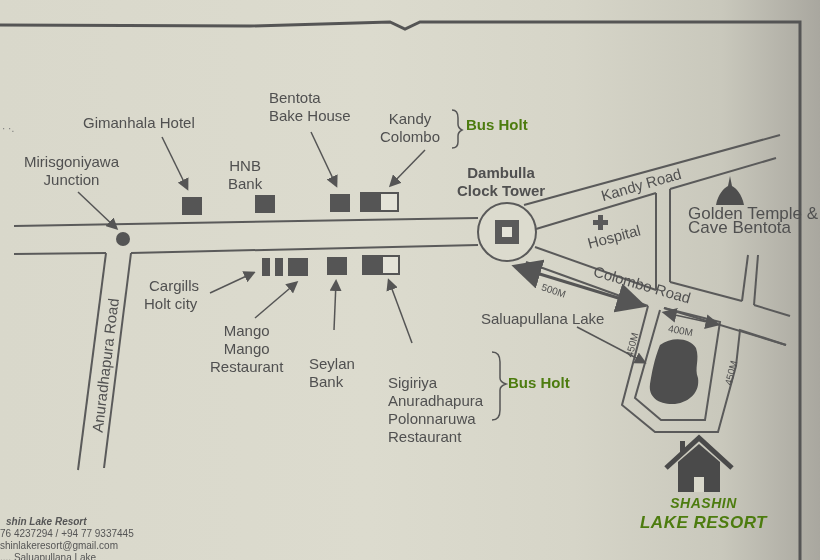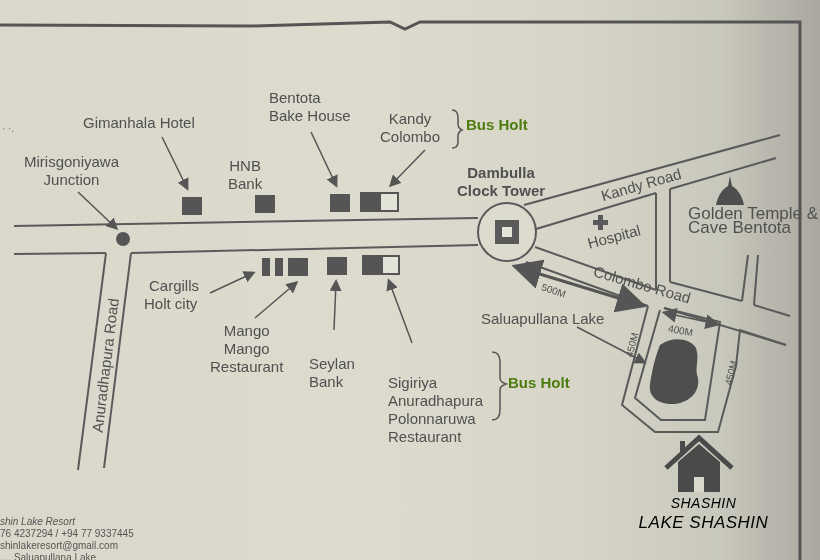--- a/index.html
+++ b/index.html
@@ -6,23 +6,23 @@
   body { width:820px; height:560px; overflow:hidden; position:relative;
     background: linear-gradient(90deg, #d9d8cb 0%, #dcdbce 45%, #d6d5c8 70%, #c9c8bc 88%, #a9a79f 100%);
     font-family: "Liberation Sans", sans-serif; color:#4d4d4d; }
   .map { position:absolute; left:0; top:0; width:820px; height:560px; }
   .lbl { position:absolute; font-size:15px; line-height:18px; color:#505050; white-space:nowrap; }
   .lbl.c { text-align:center; }
   .bold { font-weight:bold; color:#4d7c0f; }
   .small { font-size:17px; line-height:14px; }
   .tiny { font-size:10px; }
   .footer { position:absolute; left:0; top:516px; font-size:10px; line-height:12px; color:#555; }
-  .footer .t { font-weight:normal; font-style:italic; }
+  .footer .t { font-weight:bold; font-style:italic;margin-left:6px; }
   .brand { position:absolute; left:636px; top:494px; width:135px; text-align:center;
-    font-weight:normal; font-style:italic; color:#000000; font-size:17px; line-height:19px; letter-spacing:0.5px; }
+    font-weight:bold; font-style:italic; color:#4d7c0f; font-size:17px; line-height:19px; letter-spacing:0.5px; }
   .brand .l1 { font-size:14px; }
 </style>
 </head>
 <body>
 
 <svg class="map" viewBox="0 0 820 560" xmlns="http://www.w3.org/2000/svg">
   <defs>
     <marker id="ah" markerWidth="8" markerHeight="8" refX="6" refY="4" orient="auto">
       <path d="M0,0 L8,4 L0,8 Z" fill="#555"></path>
     </marker>
@@ -188,21 +188,21 @@
   <div>Anuradhapura</div>
   <div>Polonnaruwa</div>
   <div>Restaurant</div>
 </div>
 <div class="lbl bold" style="left:508px;top:374px;">Bus Holt</div>
 
 <div class="lbl" style="left:36px;top:354px;transform:rotate(-83deg);transform-origin:center;width:140px;">Anuradhapura Road</div>
 
 <div class="brand">
   <div class="l1">SHASHIN</div>
-  <div>LAKE SHASHIN</div>
+  <div>LAKE RESORT</div>
 </div>
 
 <div class="footer">
   <div class="t">shin Lake Resort</div>
   <div>76 4237294 / +94 77 9337445</div>
   <div>shinlakeresort@gmail.com</div>
   <div>..., Saluapullana Lake</div>
 </div>
 
 </body></html>

